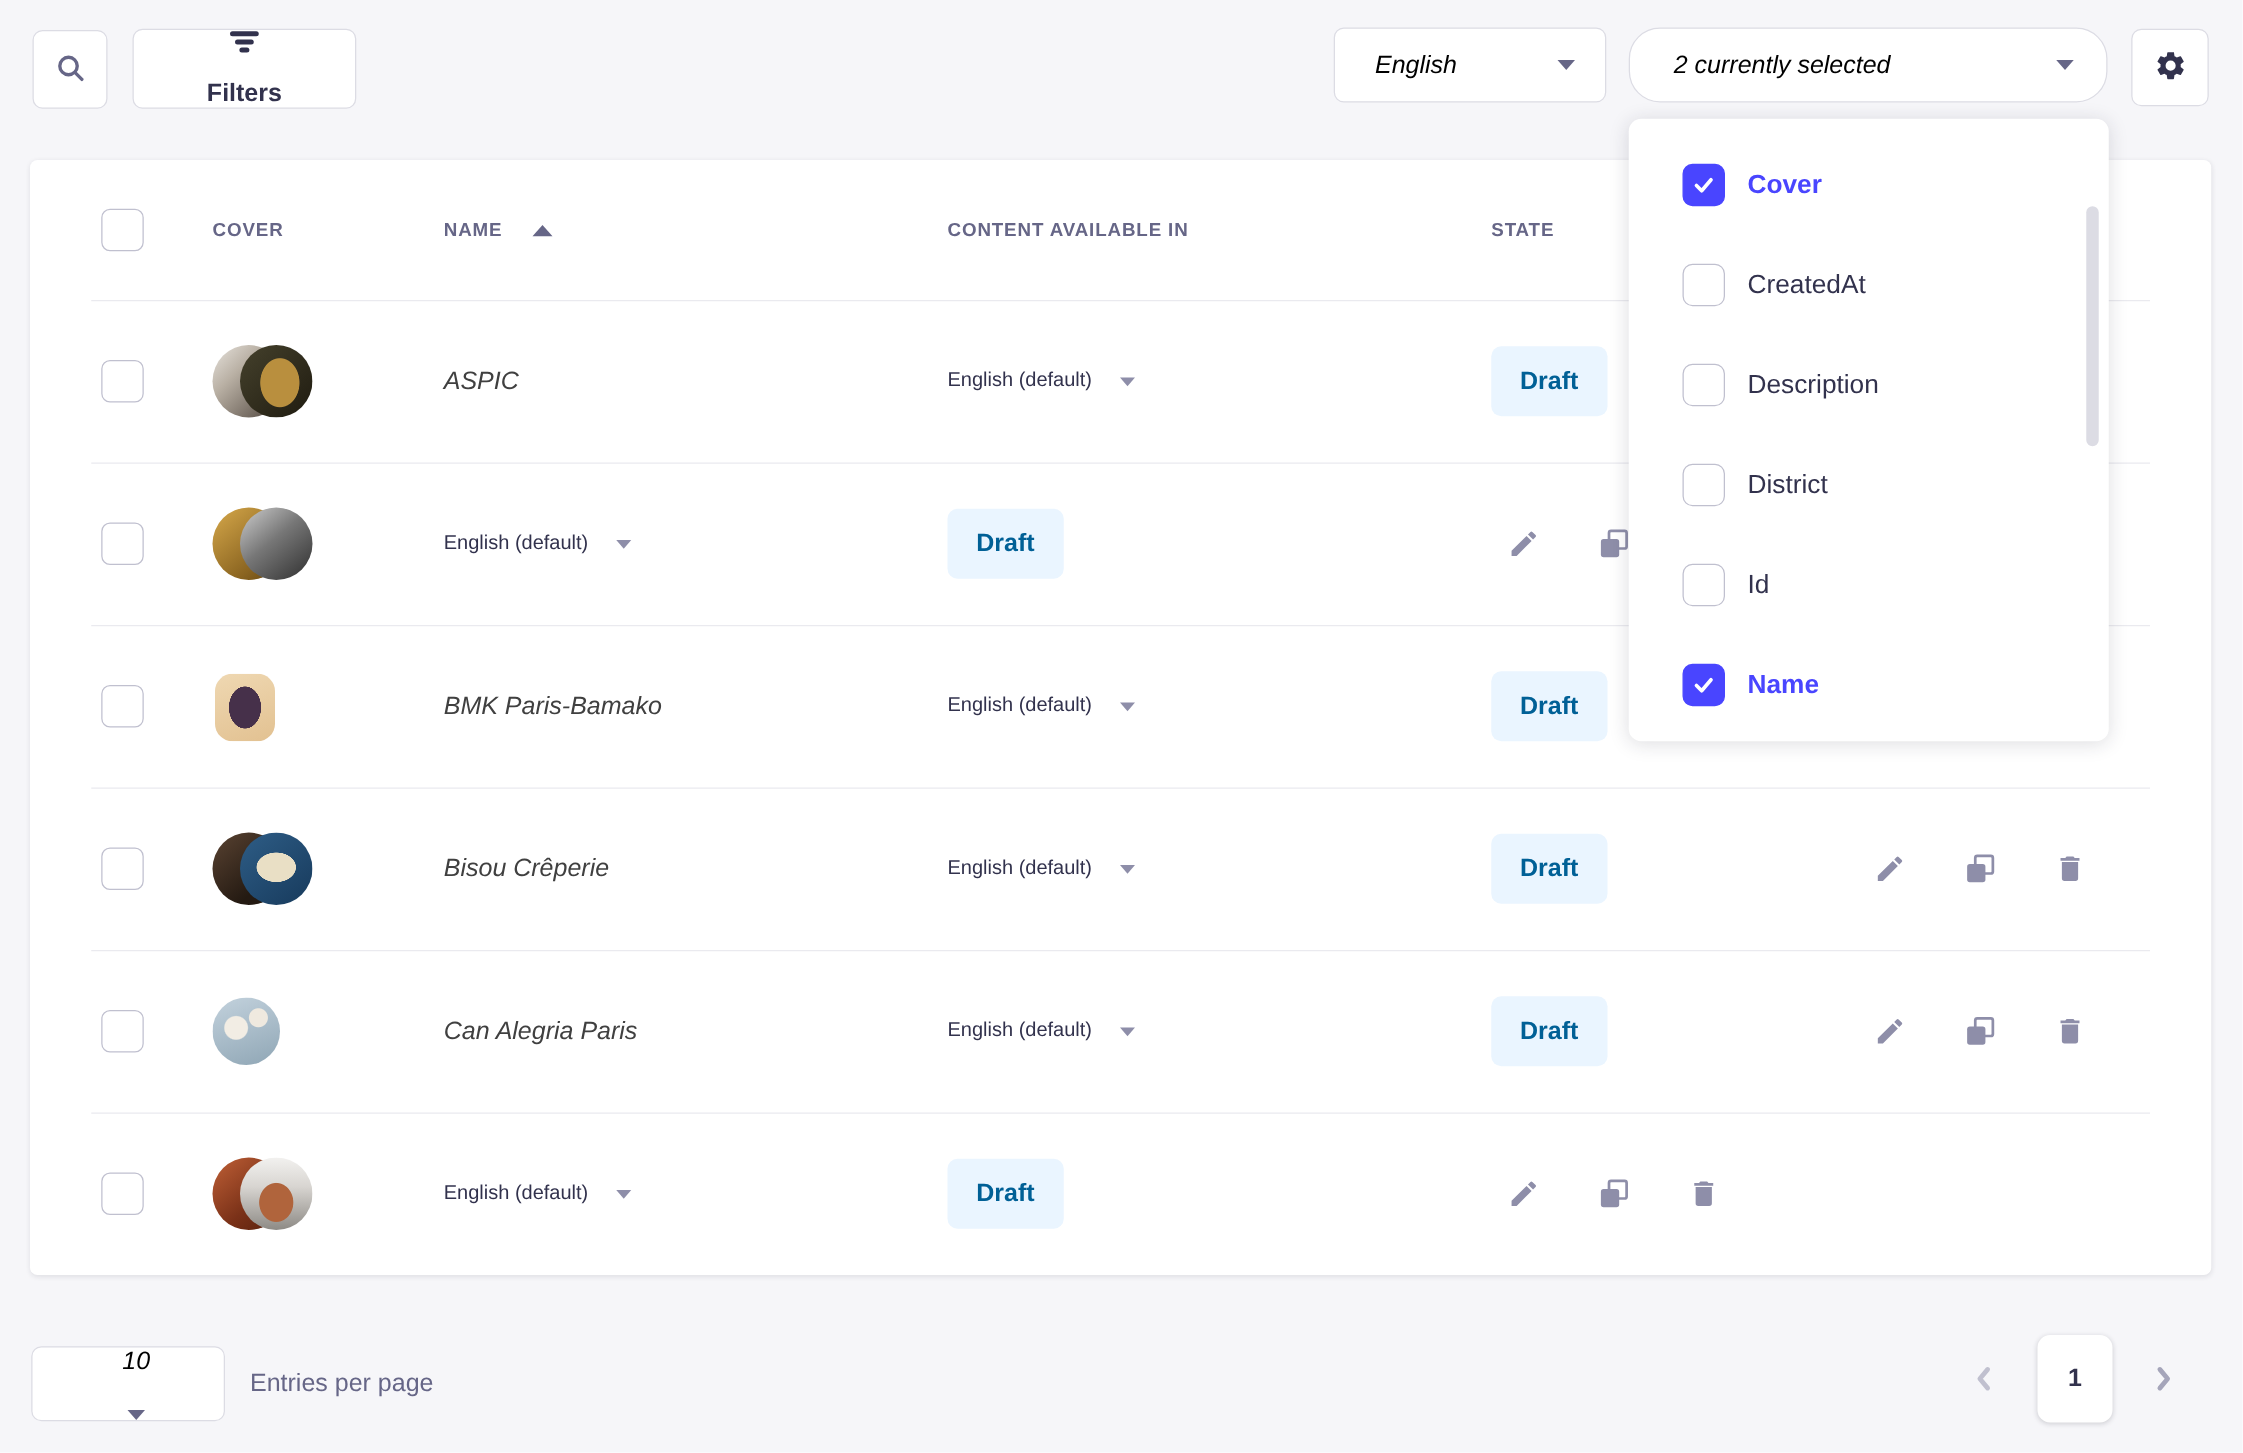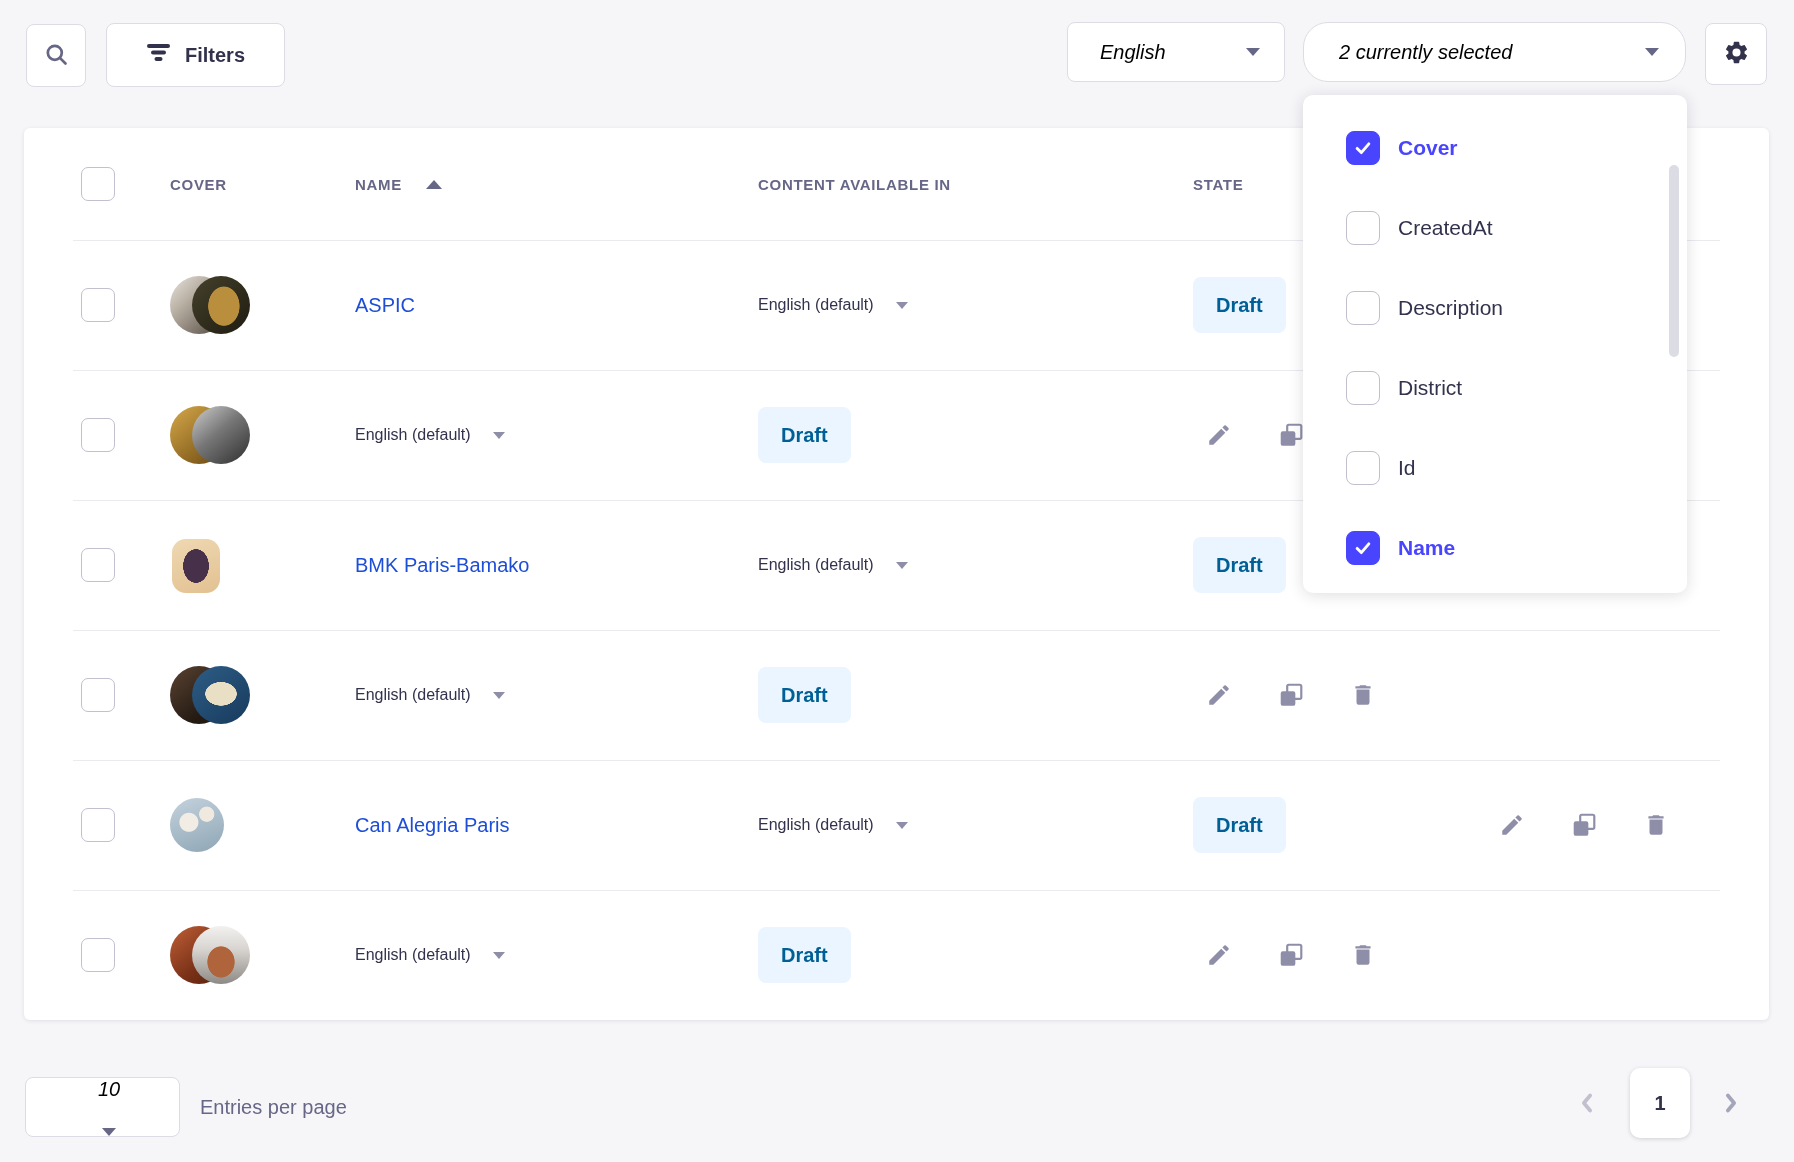--- a/index.html
+++ b/index.html
@@ -5,21 +5,21 @@
   * { box-sizing: border-box; }
   html,body { margin:0; padding:0; }
   body {
     width:1794px; height:1162px; position:relative; overflow:hidden;
     background:#f6f6f9;
     font-family:"Liberation Sans", sans-serif;
     color:#32324d;
   }
   .btn {
     position:absolute; background:#fff; border:1px solid #dcdce4; border-radius:8px;
-    display:flex; align-items:center; justify-content:center; cursor:pointer;
+    display:flex; align-items:center; justify-content:center; cursor:pointer;flex-direction:column;
   }
   
   #search-btn { left:26px; top:24px; width:60px; height:63px; }
   #filters-btn { left:106px; top:23px; width:179px; height:64px; gap:14px;
     font-size:20px; font-weight:700; color:#32324d; }
   .select {
     position:absolute; background:#fff; border:1px solid #dcdce4; border-radius:8px;
     display:flex; align-items:center; justify-content:space-between; cursor:pointer;
     font-size:20px; color:#000000;font-style:italic;
   }
@@ -43,21 +43,21 @@
   #thead { height:112px; }
   .th { font-size:15px; font-weight:700; color:#666687; letter-spacing:.7px; }
   .th-sort { display:flex; align-items:center; gap:24px; cursor:pointer; }
   .trow { height:130px; position:relative; }
   .trow::before { content:""; position:absolute; top:0; left:49px; right:49px;
     height:1px; background:#eaeaef; }
   .checkbox {
     width:34px; height:34px; background:#fff; border:1px solid #c0c0cf; border-radius:7px;
     margin-left:57px; cursor:pointer;
   }
-  .name-cell { font-size:20px; color:#1d4ed8; }
+  .name-cell { font-size:20px; color:#404040;font-style:italic; }
   .locale-cell { display:flex; align-items:center; gap:22px; font-size:16px;
     color:#32324d; cursor:pointer; }
   .badge { display:inline-block; height:56px; line-height:56px; padding:0 23px;
     background:#eaf5ff; color:#006096; font-size:20px; font-weight:600; border-radius:8px; }
   .actions { display:flex; gap:46px; justify-content:flex-end; padding-right:100px;
     width:100%; align-items:center; }
   .icon-btn { width:26px; height:26px; cursor:pointer; display:flex;
     align-items:center; justify-content:center; background:none; border:none; padding:0; }
 
   
@@ -282,20 +282,21 @@
   <div class="tgrid trow">
     <div>
         <div class="checkbox"></div>
       </div>
     <div>
         <div class="avatars">
       <div class="av r4a"></div>
       <div class="av pos-b r4b"></div>
     </div>
       </div>
+    <div class="name-cell">Bisou Crêperie</div>
     <div>
         <div class="locale-cell">
       <span>English (default)</span>
       <span class="caret-down small"></span>
     </div>
       </div>
     <div><span class="badge">Draft</span></div>
     <div class="actions">
       <button class="icon-btn">
           <svg width="26" height="26" viewBox="0 0 24 24" fill="#8e8ea9">

